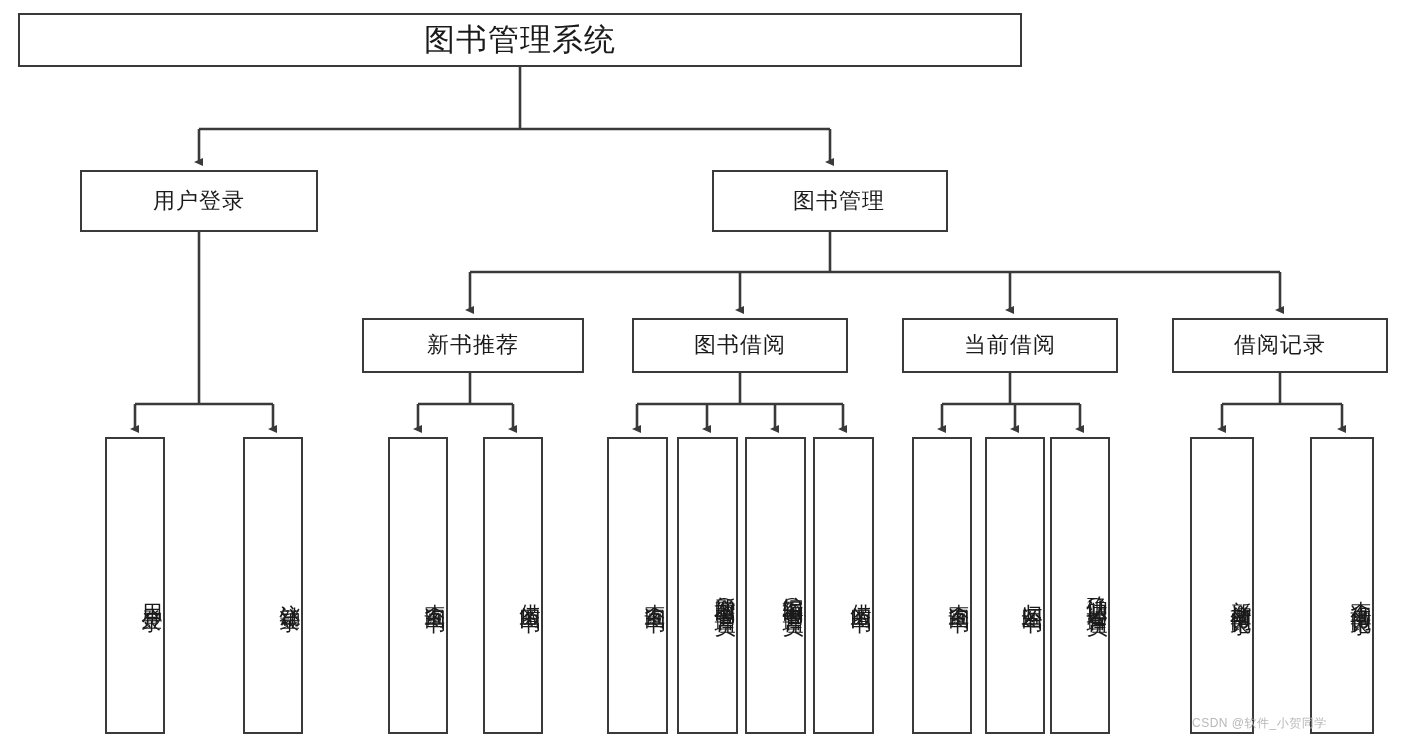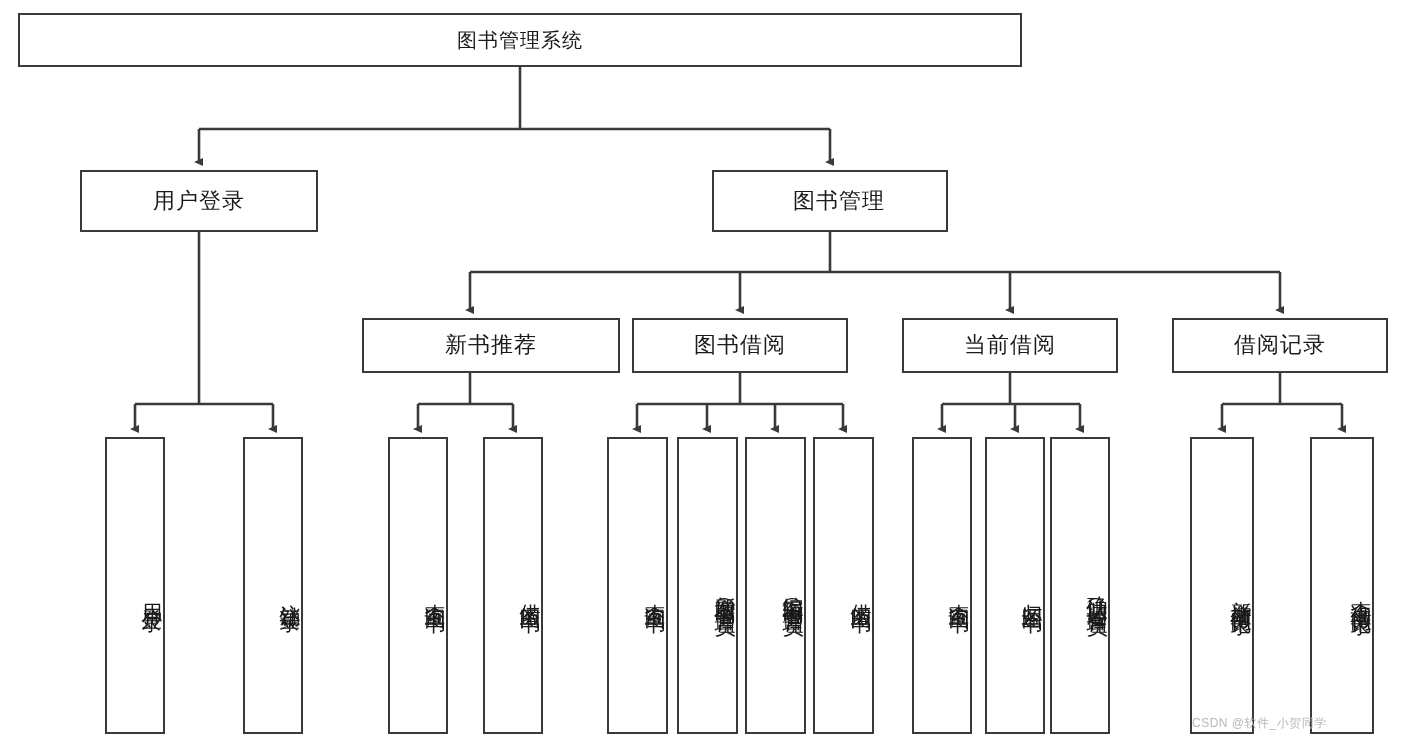--- a/index.html
+++ b/index.html
@@ -34,21 +34,21 @@
     align-items: center;
     justify-content: center;
     color: #1a1a1a;
   }
   .node.horiz {
     font-size: 22px;
     letter-spacing: 1px;
     line-height: 1.2;
   }
   .node.root {
-    font-size: 20px;
+    font-size: 31px;
   }
   .node.vert {
     writing-mode: vertical-rl;
     text-orientation: upright;
     font-size: 21px;
     letter-spacing: 3px;
     padding-top: 14px;
     align-items: flex-start;
     justify-content: center;
     line-height: 1.05;
@@ -126,21 +126,21 @@
     <span>图书管理系统</span>
   </div>
 
   <div class="node horiz" style="left:80px; top:170px; width:238px; height:62px;">
     <span>用户登录</span>
   </div>
   <div class="node horiz" style="left:712px; top:170px; width:236px; height:62px;padding-left:18px;">
     <span>图书管理</span>
   </div>
 
-  <div class="node horiz" style="left:362px; top:318px; width:258px; height:55px;text-align:center;">
+  <div class="node horiz" style="left:362px; top:318px; width:222px; height:55px;text-align:center;">
     <span>新书推荐</span>
   </div>
   <div class="node horiz" style="left:632px; top:318px; width:216px; height:55px;align-items:center;">
     <span>图书借阅</span>
   </div>
   <div class="node horiz" style="left:902px; top:318px; width:216px; height:55px;">
     <span>当前借阅</span>
   </div>
   <div class="node horiz" style="left:1172px; top:318px; width:216px; height:55px;">
     <span>借阅记录</span>

